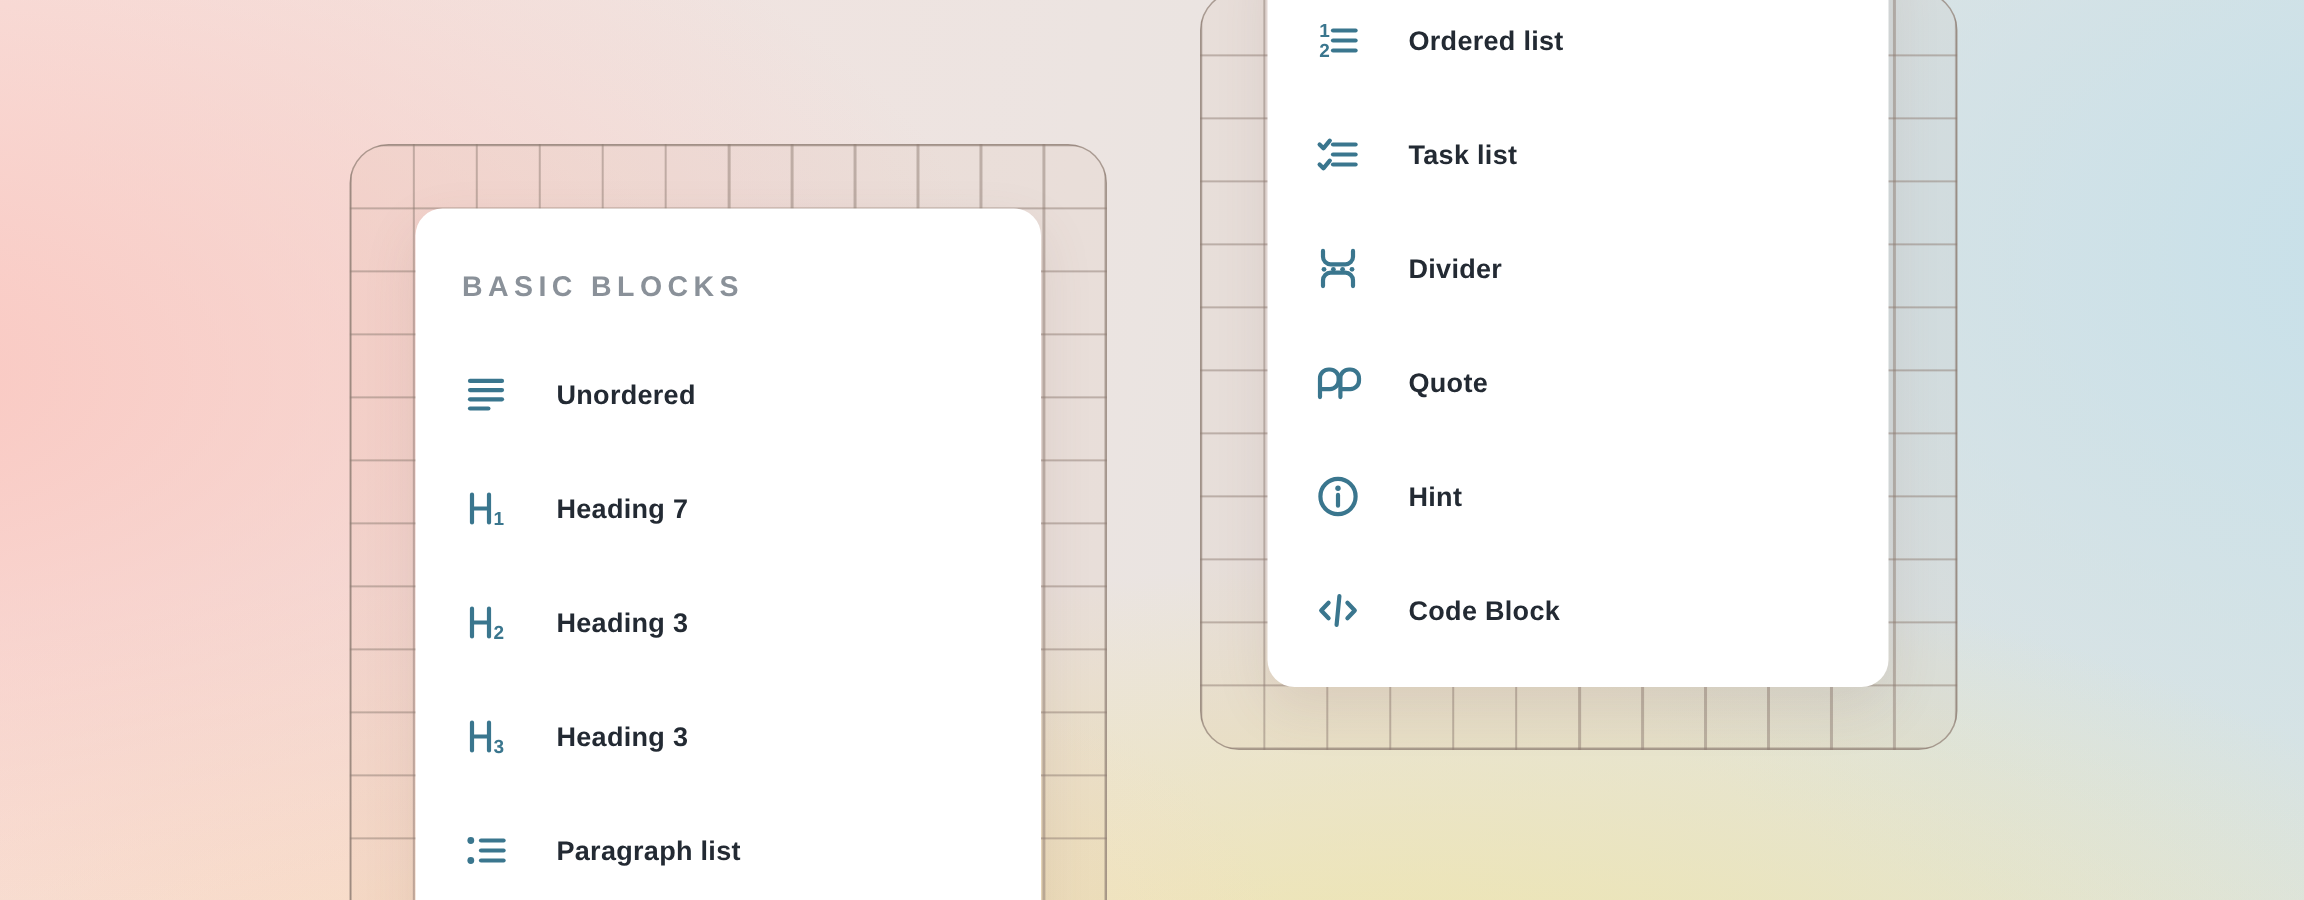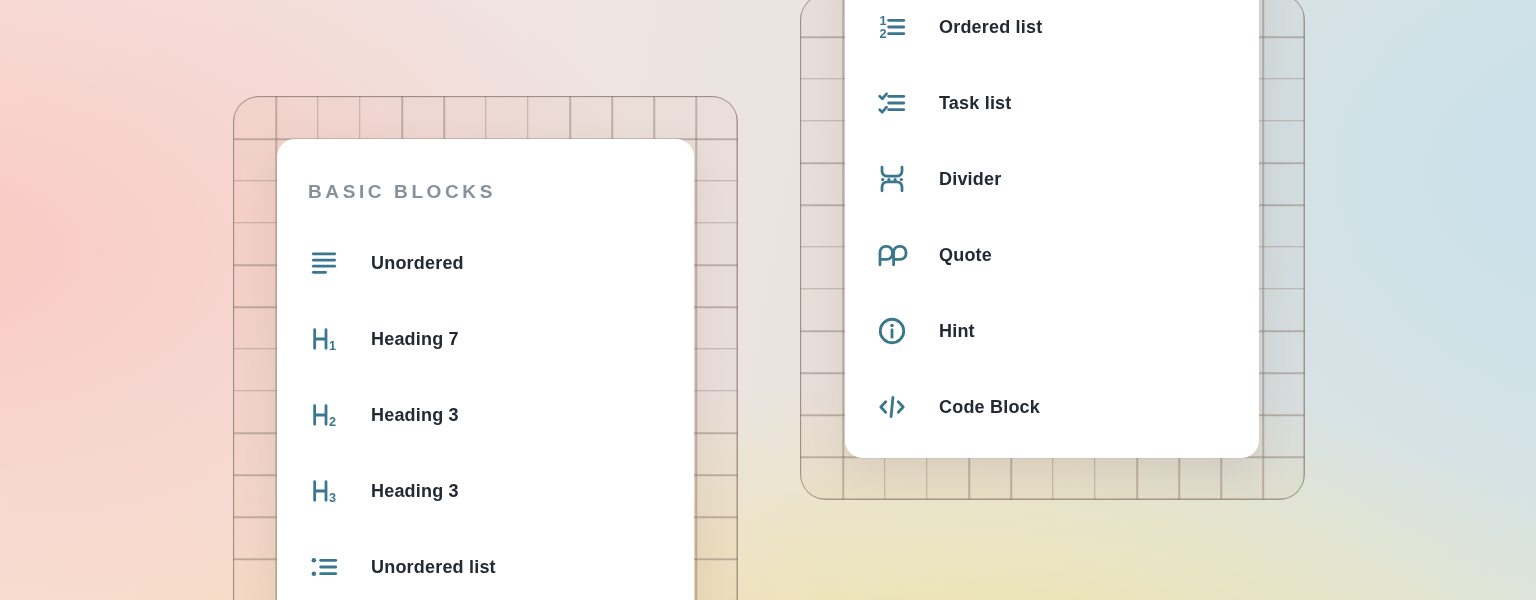--- a/index.html
+++ b/index.html
@@ -141,21 +141,21 @@
         <div class="item">
           <span class="icon">
             <svg viewBox="0 0 24 24" xmlns="http://www.w3.org/2000/svg">
               <circle cx="4.4" cy="7" r="1.7" fill="currentColor"></circle>
               <circle cx="4.4" cy="17" r="1.7" fill="currentColor"></circle>
               <line x1="9.5" y1="7" x2="20.8" y2="7" stroke="currentColor" fill="none" stroke-width="2.1" stroke-linecap="round" stroke-linejoin="round"></line>
               <line x1="9.5" y1="12" x2="20.8" y2="12" stroke="currentColor" fill="none" stroke-width="2.1" stroke-linecap="round" stroke-linejoin="round"></line>
               <line x1="9.5" y1="17" x2="20.8" y2="17" stroke="currentColor" fill="none" stroke-width="2.1" stroke-linecap="round" stroke-linejoin="round"></line>
             </svg>
           </span>
-          <span class="label">Unordered list</span>
+          <span class="label">Paragraph list</span>
         </div>
       </div>
   </div>
 
   <div class="menu-card right">
     <div class="items">
         <div class="item">
           <span class="icon">
             <svg viewBox="0 0 24 24" xmlns="http://www.w3.org/2000/svg">
               <text x="2.6" y="10.4" fill="currentColor" stroke="none" font-family="Liberation Sans" ,sans-serif="" font-weight="bold" font-size="9.5">1</text>

